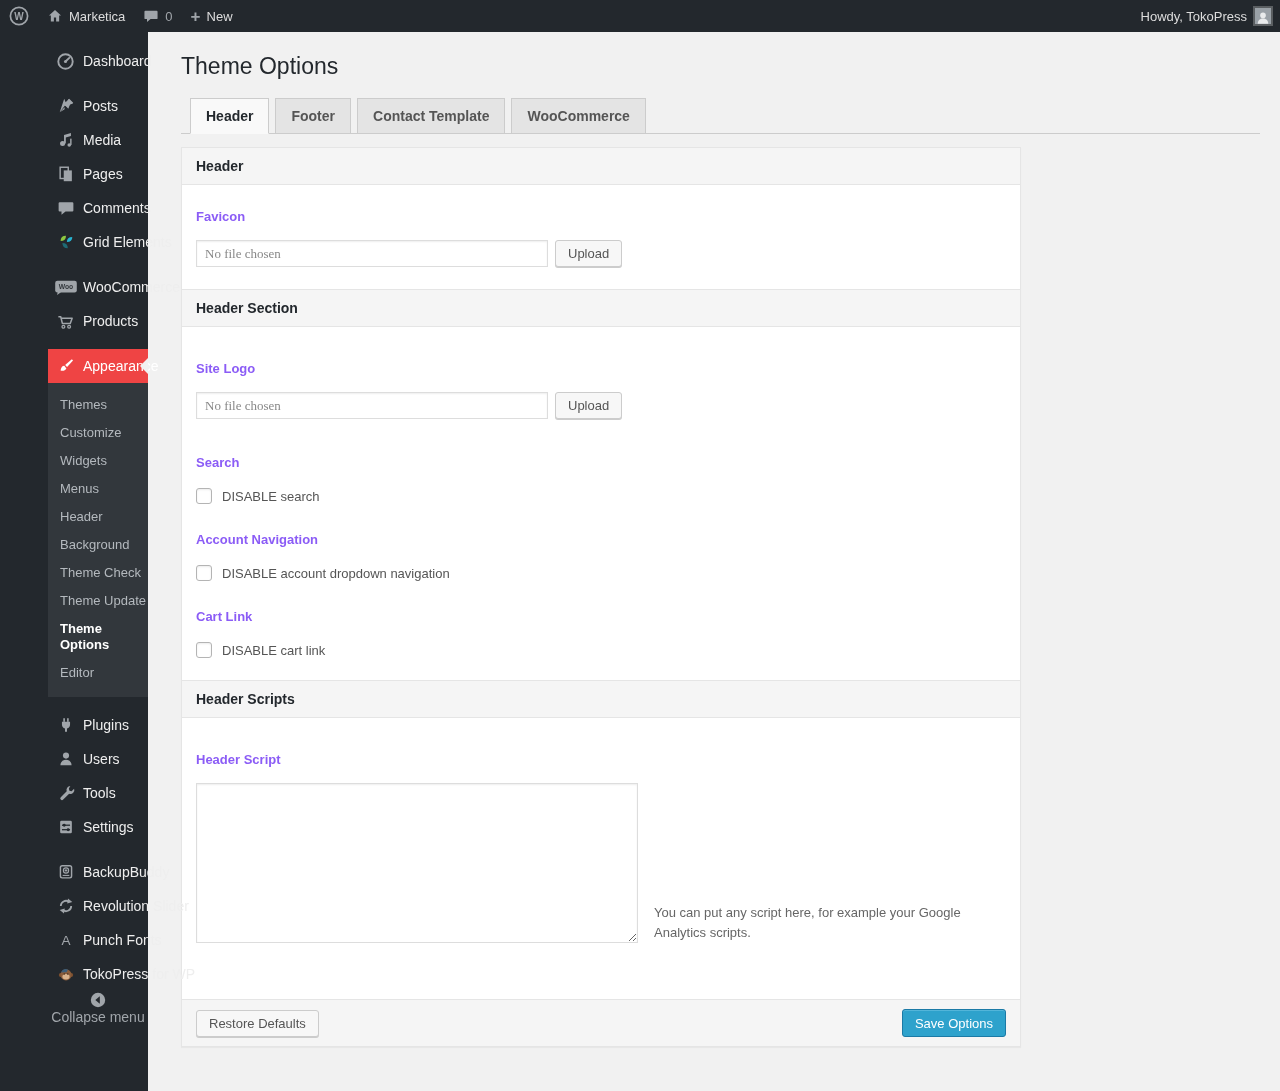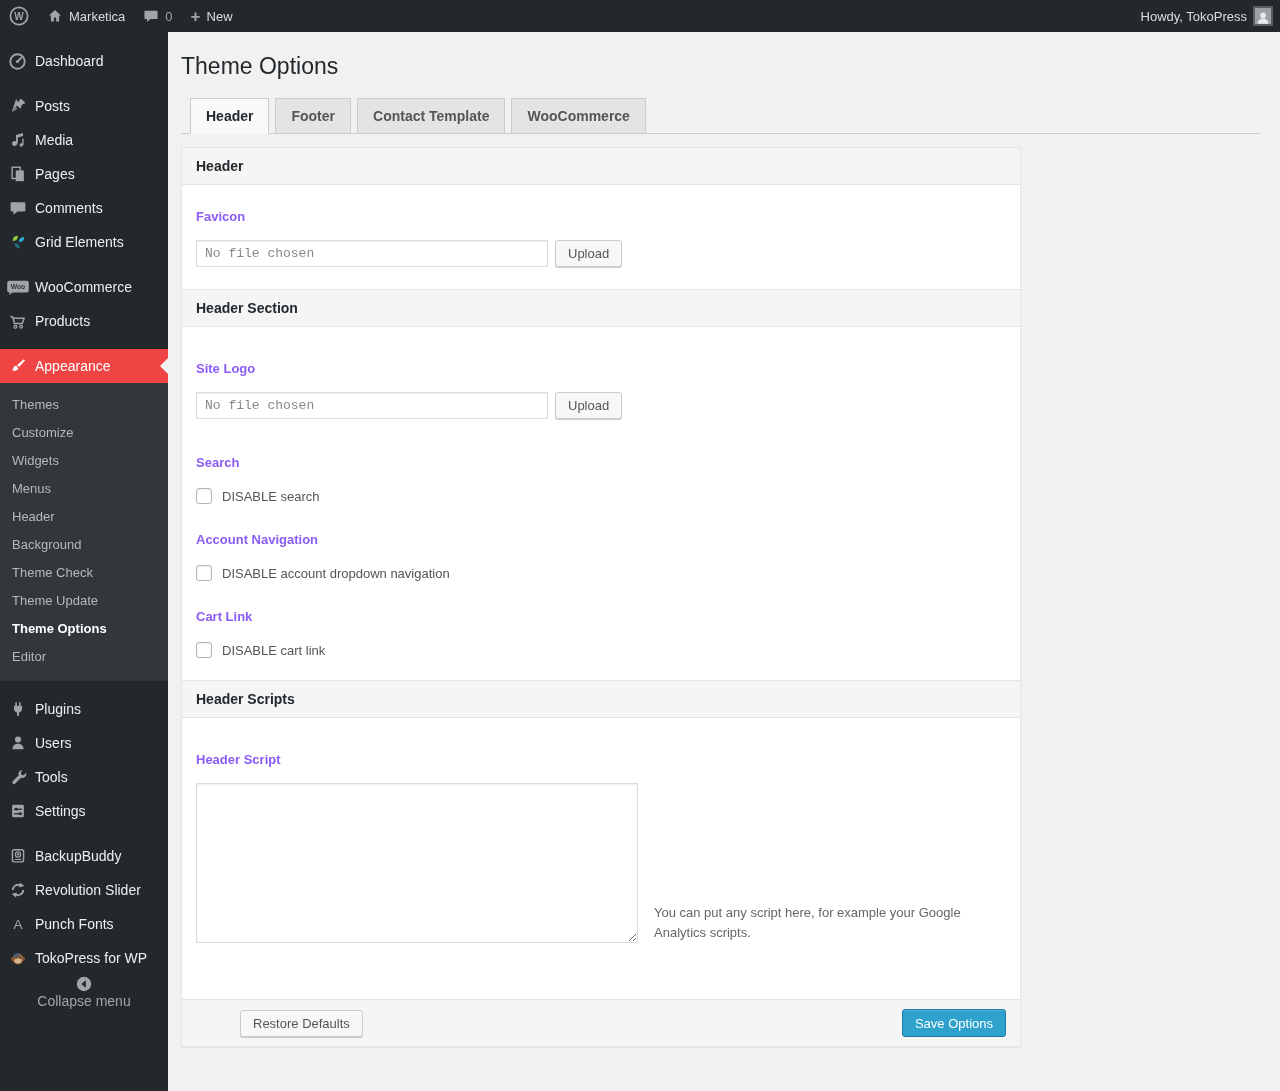--- a/index.html
+++ b/index.html
@@ -19,22 +19,22 @@
     font-size:13px; z-index:20;
   }
   .ab-group{display:flex; align-items:center; height:100%;}
   .ab-item{display:flex; align-items:center; gap:6px; padding:0 9px; height:100%; cursor:pointer; color:#ddd;}
   .ab-item .ico{color:#a0a5aa; display:flex; align-items:center;}
   .ab-count{color:#a0a5aa;}
   .ab-plus{font-size:17px; font-weight:bold; color:#a0a5aa; line-height:1;}
   .avatar{width:16px; height:16px; background:#9aa1a7; display:flex; align-items:flex-end; justify-content:center; overflow:hidden; outline:2px solid rgba(255,255,255,.25); margin-left:2px;}
   
   #sidebar{
-    position:absolute; top:32px; left:0; bottom:0; width:168px;
-    background:#23282d; padding-top:12px; font-size:14px;
+    position:absolute; top:32px; left:0; bottom:0; width:148px;
+    background:#23282d; padding-top:12px; font-size:14px;padding-left:48px;
   }
   .menu-item{display:flex; align-items:center; height:34px; color:#eee; cursor:pointer;}
   .menu-icon{width:35px; min-width:35px; display:flex; justify-content:center; align-items:center; color:#a0a5aa;}
   .menu-label{white-space:nowrap;}
   .menu-gap{height:11px;}
   .menu-item.current{background:#ef4444; color:#fff; position:relative;align-items:center;}
   .menu-item.current .menu-icon{color:#fff;}
   .menu-item.current:after{
     content:""; position:absolute; right:0; top:50%; margin-top:-8px;
     border:8px solid transparent; border-right-color:#f1f1f1;
@@ -55,28 +55,27 @@
   .tab.active{background:#f9f9f9; border-bottom-color:#f9f9f9; color:#23282d;}
   
   .panel{width:840px; background:#fff; border:1px solid #e5e5e5; box-shadow:0 1px 1px rgba(0,0,0,.04); margin-top:13px;}
   .panel-bar{background:#f5f5f5; border-bottom:1px solid #e5e5e5; padding:10px 14px; font-size:14px; font-weight:600; color:#23282d;}
   .panel-body{padding:4px 14px 0;}
   .field-label{font-size:13px; font-weight:bold; color:#8b5cf6; margin:20px 0 16px;}
   .file-row{display:flex; align-items:center;}
   .file-input{
     width:352px; height:27px; border:1px solid #ddd; background:#fff;
     box-shadow:inset 0 1px 2px rgba(0,0,0,.07);
-    padding:0 8px; font-size:13px; color:#888; font-family:Liberation Mono, monospace;
+    padding:0 8px; font-size:13px; color:#888; font-family:Liberation Serif, serif;
   }
   .btn{
     display:inline-flex; align-items:center; height:27px; padding:0 12px;
     background:#f7f7f7; border:1px solid #ccc; border-radius:3px;
     color:#555; font-size:13px; cursor:pointer; font-family:"Liberation Sans",sans-serif;
     box-shadow:0 1px 0 #ccc;
-    margin-left:44px;
   }
   .upload-btn{margin-left:7px;}
   .check-row{display:flex; align-items:center; margin:18px 0 28px;}
   .checkbox{
     width:16px; height:16px; min-width:16px; border:1px solid #b4b4b4; border-radius:3px;
     background:#fff; box-shadow:inset 0 1px 2px rgba(0,0,0,.08); cursor:pointer;
   }
   .check-label{margin-left:10px; font-size:13px; color:#555; cursor:pointer;}
   .script-row{display:flex; align-items:flex-end; margin-bottom:56px;}
   .script-area{

